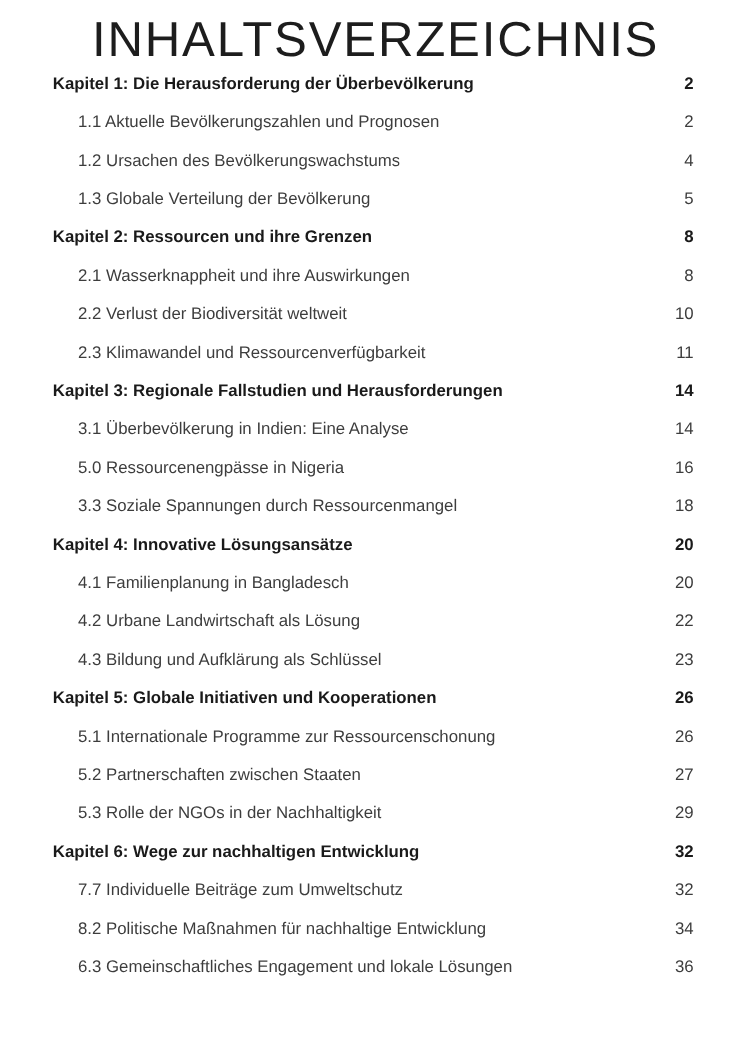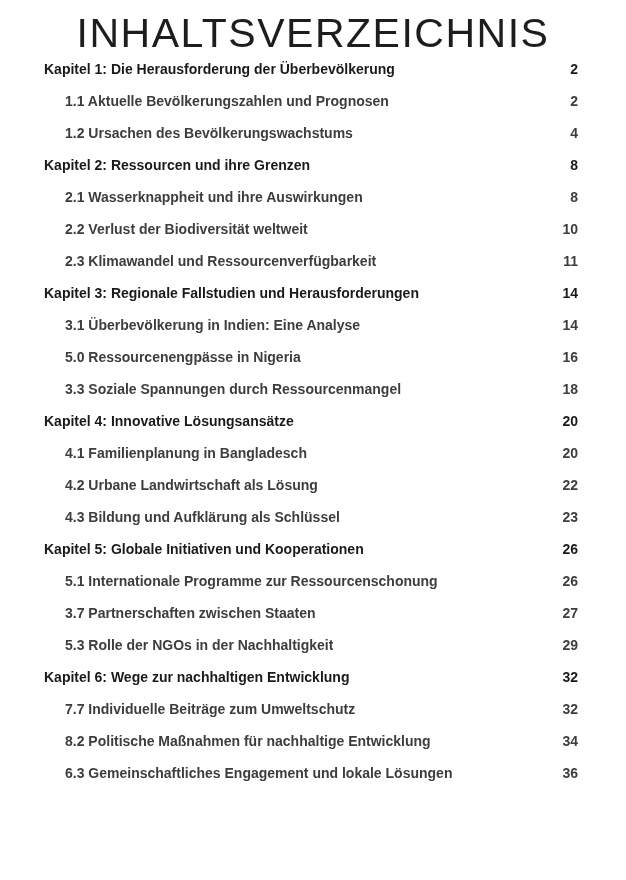--- a/index.html
+++ b/index.html
@@ -37,21 +37,21 @@
     height: 18px;
     margin-bottom: 14px;
     font-size: 14px;
     line-height: 18px;
   }
   .row.chapter {
     font-weight: 700;
     color: #1a1a1a;
   }
   .row.section {
-    font-weight: 700;
+    font-weight: 400;
     color: #3d3d3d;
     padding-left: 21px;
   }
   .chapter-block { margin-bottom: 11px; }
   .chapter-block:last-child { margin-bottom: 16px; }
   .label { white-space: nowrap; overflow: hidden; text-overflow: ellipsis; }
   .page-num { flex: 0 0 auto; padding-left: 12px; text-align: right; }
 </style>
 </head>
 <body>
@@ -66,20 +66,24 @@
         <span class="label">Kapitel 1: Die Herausforderung der Überbevölkerung</span>
         <span class="page-num">2</span>
       </div>
       <div class="row section">
         <span class="label">1.1 Aktuelle Bevölkerungszahlen und Prognosen</span>
         <span class="page-num">2</span>
       </div>
       <div class="row section">
         <span class="label">1.2 Ursachen des Bevölkerungswachstums</span>
         <span class="page-num">4</span>
+      </div>
+      <div class="row section">
+        <span class="label">1.3 Globale Verteilung der Bevölkerung</span>
+        <span class="page-num">5</span>
       </div>
     </div>
 
     <div class="chapter-block">
       <div class="row chapter">
         <span class="label">Kapitel 2: Ressourcen und ihre Grenzen</span>
         <span class="page-num">8</span>
       </div>
       <div class="row section">
         <span class="label">2.1 Wasserknappheit und ihre Auswirkungen</span>
@@ -136,21 +140,21 @@
     <div class="chapter-block">
       <div class="row chapter">
         <span class="label">Kapitel 5: Globale Initiativen und Kooperationen</span>
         <span class="page-num">26</span>
       </div>
       <div class="row section">
         <span class="label">5.1 Internationale Programme zur Ressourcenschonung</span>
         <span class="page-num">26</span>
       </div>
       <div class="row section">
-        <span class="label">3.7 Partnerschaften zwischen Staaten</span>
+        <span class="label">5.2 Partnerschaften zwischen Staaten</span>
         <span class="page-num">27</span>
       </div>
       <div class="row section">
         <span class="label">5.3 Rolle der NGOs in der Nachhaltigkeit</span>
         <span class="page-num">29</span>
       </div>
     </div>
 
     <div class="chapter-block">
       <div class="row chapter">

